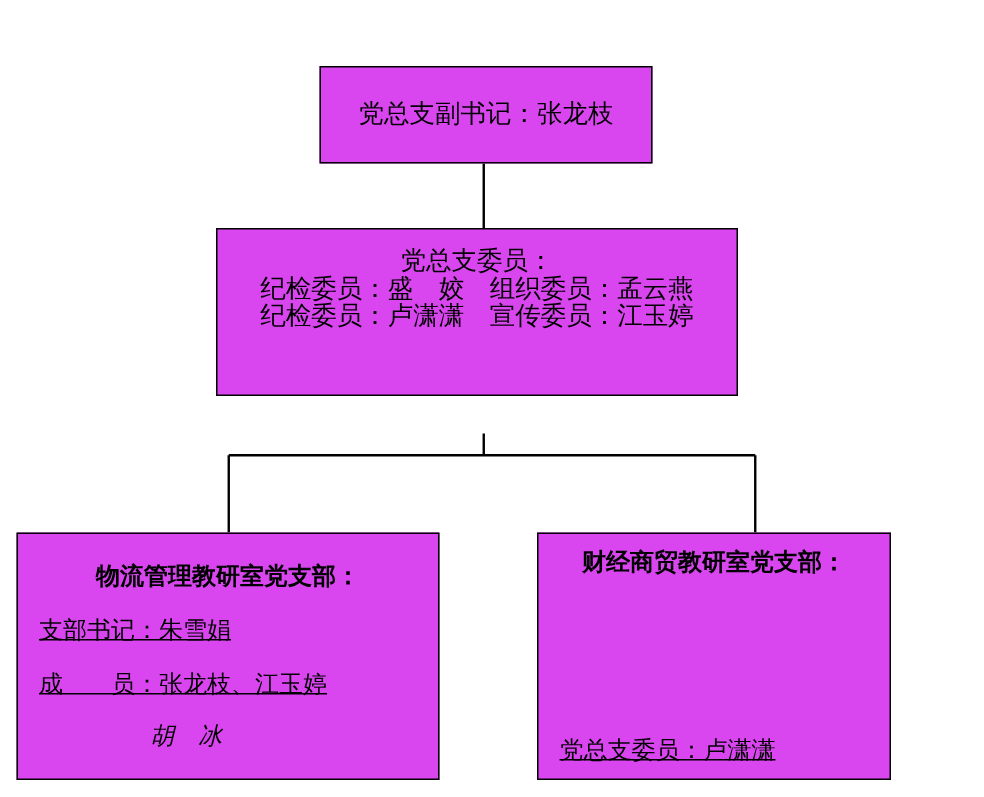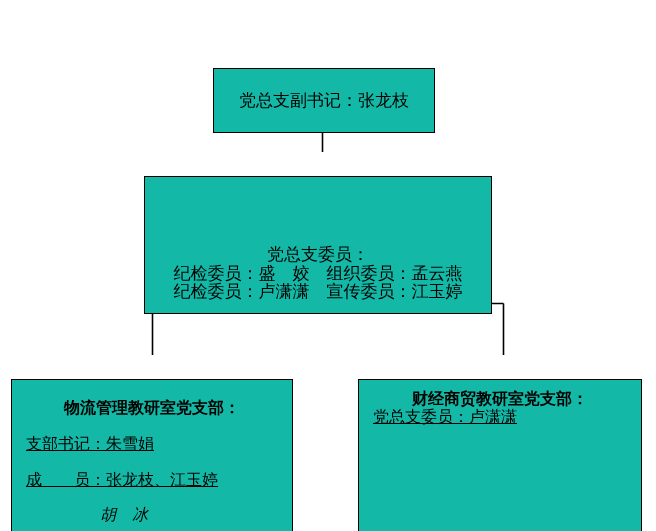--- a/index.html
+++ b/index.html
@@ -18,25 +18,24 @@
   #chart-canvas {
     position: absolute;
     left: 0; top: 0;
     width: 656px;
     height: 531px;
   }
   .node-box {
     position: absolute;
     box-sizing: border-box;
     border: 1.5px solid #000000;
-    background: #14b8a6;
+    background: #d946ef;
     display: flex;
     flex-direction: column;
     justify-content: center;
-    margin-top: 24px;
   }
   .node-line {
     white-space: pre;
     font-size: 16px;
     line-height: 1.1;
     color: #000000;
   }
   .center-line { text-align: center; }
 
   
@@ -47,46 +46,46 @@
     height: 65px;
     align-items: center;
   }
   #node-deputy-secretary .node-line { font-size: 17px; }
 
   
   #node-committee {
     left: 144px;
     top: 152px;
     width: 348px;
-    height: 138px;
+    height: 112px;
     padding: 12px 18px;
-    justify-content: flex-end;
+    justify-content: flex-start;
   }
   #node-committee .node-line { font-size: 17px; }
   #node-committee .heading-line { text-align: center; }
   #node-committee .member-line { text-align: center; }
 
   
   #node-branch-logistics {
     left: 11px;
     top: 355px;
     width: 282px;
     height: 165px;
     padding: 10px 14px;
     justify-content: space-around;
   }
 
   
   #node-branch-finance {
     left: 358px;
     top: 355px;
-    width: 284px;
+    width: 236px;
     height: 165px;
     padding: 10px 14px;
-    justify-content: flex-start;
+    justify-content: space-between;
   }
   .branch-title { text-align: center; font-size: 16px; font-weight: bold; }
   .branch-row   { text-align: left;  font-size: 16px; text-decoration: underline; }
   .branch-row-indent { text-align: left; font-size: 16px; padding-left: 74px; font-style: italic; }
   #node-branch-finance .branch-row-indent { padding-left: 88px; }
 </style>
 </head>
 <body>
 
 <svg id="chart-canvas" viewBox="0 0 656 531" xmlns="http://www.w3.org/2000/svg">

